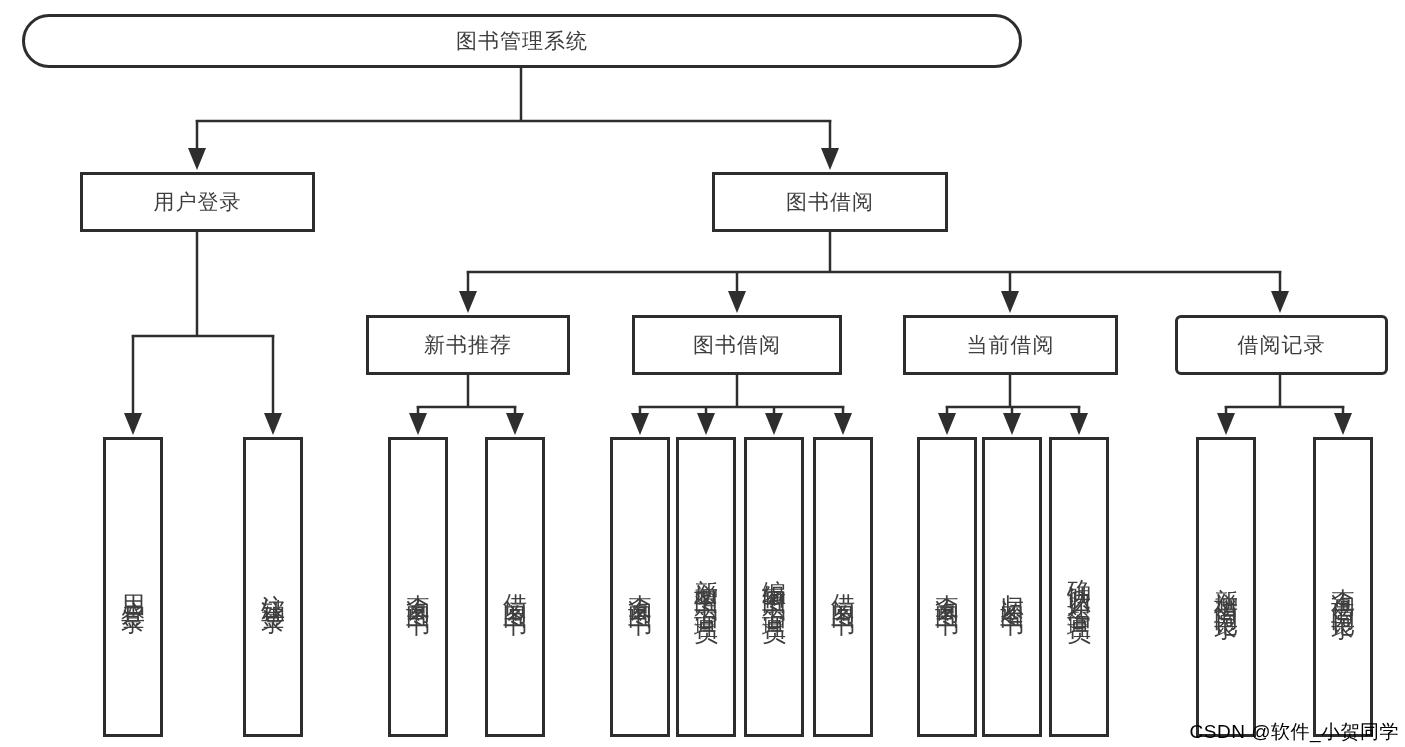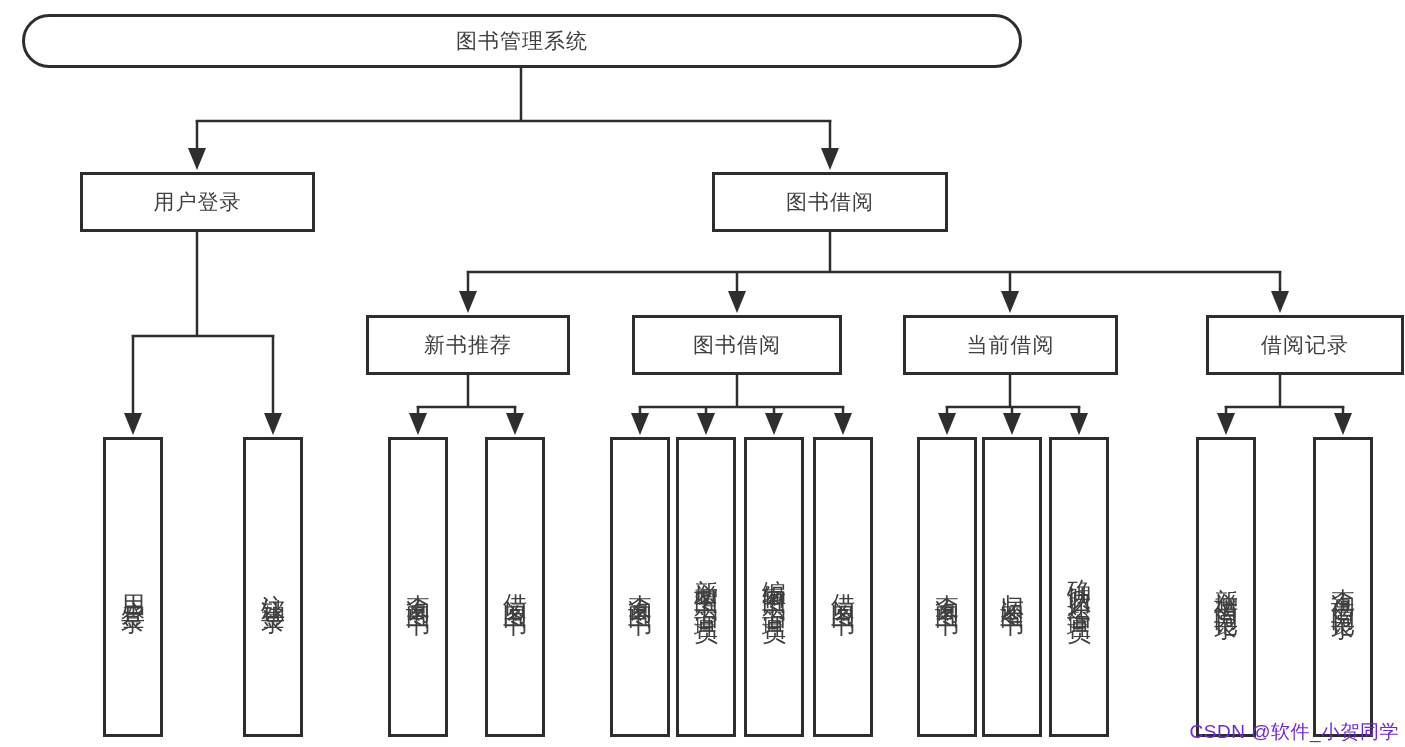--- a/index.html
+++ b/index.html
@@ -16,21 +16,21 @@
   }
   .vbox{
     position:absolute;box-sizing:border-box;background:#ffffff;
     border:3px solid #2d2d2d;display:flex;align-items:center;justify-content:center;
   }
   .vbox span{
     writing-mode:vertical-rl;text-orientation:mixed;
     font-size:24px;color:#3e3e3e;letter-spacing:6px;line-height:1;
   }
   .watermark{
-    position:absolute;right:6px;top:719px;font-size:19px;color:#6d28d9;
+    position:absolute;right:6px;top:719px;font-size:19px;color:#000000;
     letter-spacing:0.5px;white-space:nowrap;
   }
   line{stroke:#2e2e2e;stroke-width:2.5;}
   polygon{fill:#2e2e2e;}
 </style>
 </head>
 <body>
 
 <div class="stage">
 
@@ -109,21 +109,21 @@
 
   <div class="hbox" style="left:366px;top:315px;width:204px;height:60px;text-align:right;">
     <span>新书推荐</span>
   </div>
   <div class="hbox" style="left:632px;top:315px;width:210px;height:60px;">
     <span>图书借阅</span>
   </div>
   <div class="hbox" style="left:903px;top:315px;width:215px;height:60px;">
     <span>当前借阅</span>
   </div>
-  <div class="hbox" style="left:1206px;top:315px;width:198px;height:60px;">
+  <div class="hbox" style="left:1175px;top:315px;width:213px;height:60px;border-radius:6px;">
     <span>借阅记录</span>
   </div>
 
   <div class="vbox" style="left:103px;top:437px;width:60px;height:300px;">
     <span>用户登录</span>
   </div>
   <div class="vbox" style="left:243px;top:437px;width:60px;height:300px;">
     <span>注销登录</span>
   </div>
 

